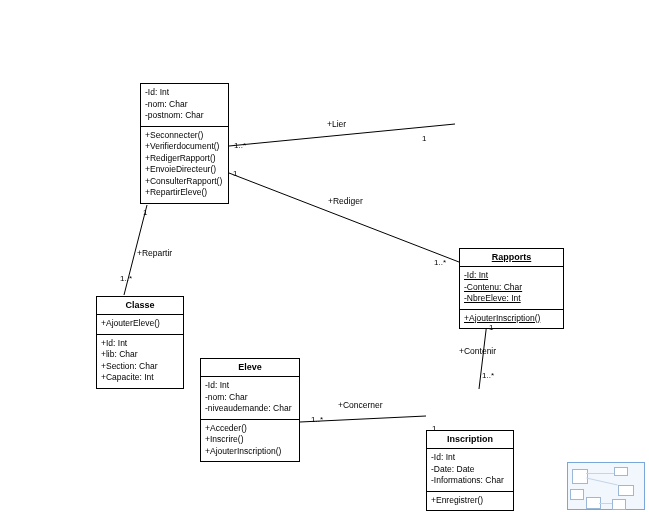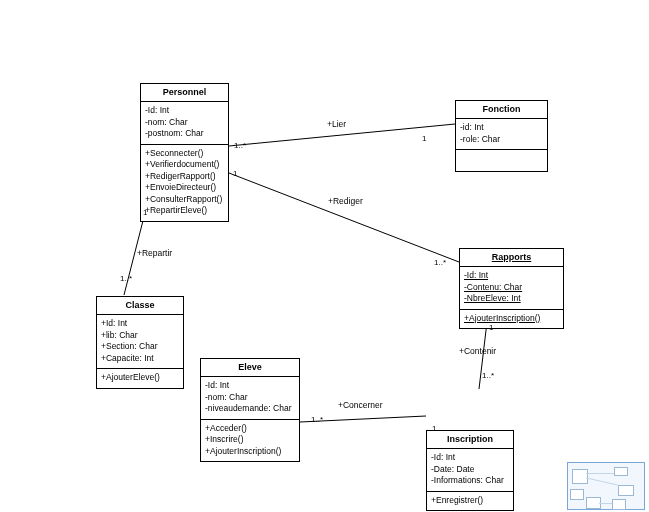--- a/index.html
+++ b/index.html
@@ -101,67 +101,58 @@
     <line x1="229" y1="173" x2="459" y2="262" stroke="#000000" stroke-width="1"></line>
 
     <line x1="147" y1="205" x2="124" y2="295" stroke="#000000" stroke-width="1"></line>
 
     <line x1="487" y1="322" x2="479" y2="389" stroke="#000000" stroke-width="1"></line>
 
     <line x1="300" y1="422" x2="426" y2="416" stroke="#000000" stroke-width="1"></line>
   </svg>
 
   <div class="umlclass" style="left:140px; top:83px; width:89px;">
-    <div class="uml-title">Personnel</div>
     <div class="uml-section">
       <div class="uml-line">-Id: Int</div>
       <div class="uml-line">-nom: Char</div>
       <div class="uml-line">-postnom: Char</div>
     </div>
     <div class="uml-section">
       <div class="uml-line">+Seconnecter()</div>
       <div class="uml-line">+Verifierdocument()</div>
       <div class="uml-line">+RedigerRapport()</div>
       <div class="uml-line">+EnvoieDirecteur()</div>
       <div class="uml-line">+ConsulterRapport()</div>
       <div class="uml-line">+RepartirEleve()</div>
     </div>
   </div>
 
-  <div class="umlclass" style="left:455px; top:100px; width:93px;">
-    <div class="uml-title">Fonction</div>
-    <div class="uml-section">
-      <div class="uml-line">-id: Int</div>
-      <div class="uml-line">-role: Char</div>
-    </div>
-    <div class="uml-section" style="height:14px;"></div>
-  </div>
 
   <div class="umlclass" style="left:459px; top:248px; width:105px;text-decoration:underline;">
     <div class="uml-title">Rapports</div>
     <div class="uml-section">
       <div class="uml-line">-Id: Int</div>
       <div class="uml-line">-Contenu: Char</div>
       <div class="uml-line">-NbreEleve: Int</div>
     </div>
     <div class="uml-section">
       <div class="uml-line">+AjouterInscription()</div>
     </div>
   </div>
 
   <div class="umlclass" style="left:80px; top:296px; width:88px;margin-left:16px;">
     <div class="uml-title">Classe</div>
+    <div class="uml-section">
+      <div class="uml-line">+AjouterEleve()</div>
+    </div>
     <div class="uml-section">
       <div class="uml-line">+Id: Int</div>
       <div class="uml-line">+lib: Char</div>
       <div class="uml-line">+Section: Char</div>
       <div class="uml-line">+Capacite: Int</div>
-    </div>
-    <div class="uml-section">
-      <div class="uml-line">+AjouterEleve()</div>
     </div>
   </div>
 
   <div class="umlclass" style="left:200px; top:358px; width:100px;">
     <div class="uml-title">Eleve</div>
     <div class="uml-section">
       <div class="uml-line">-Id: Int</div>
       <div class="uml-line">-nom: Char</div>
       <div class="uml-line">-niveaudemande: Char</div>
     </div>

